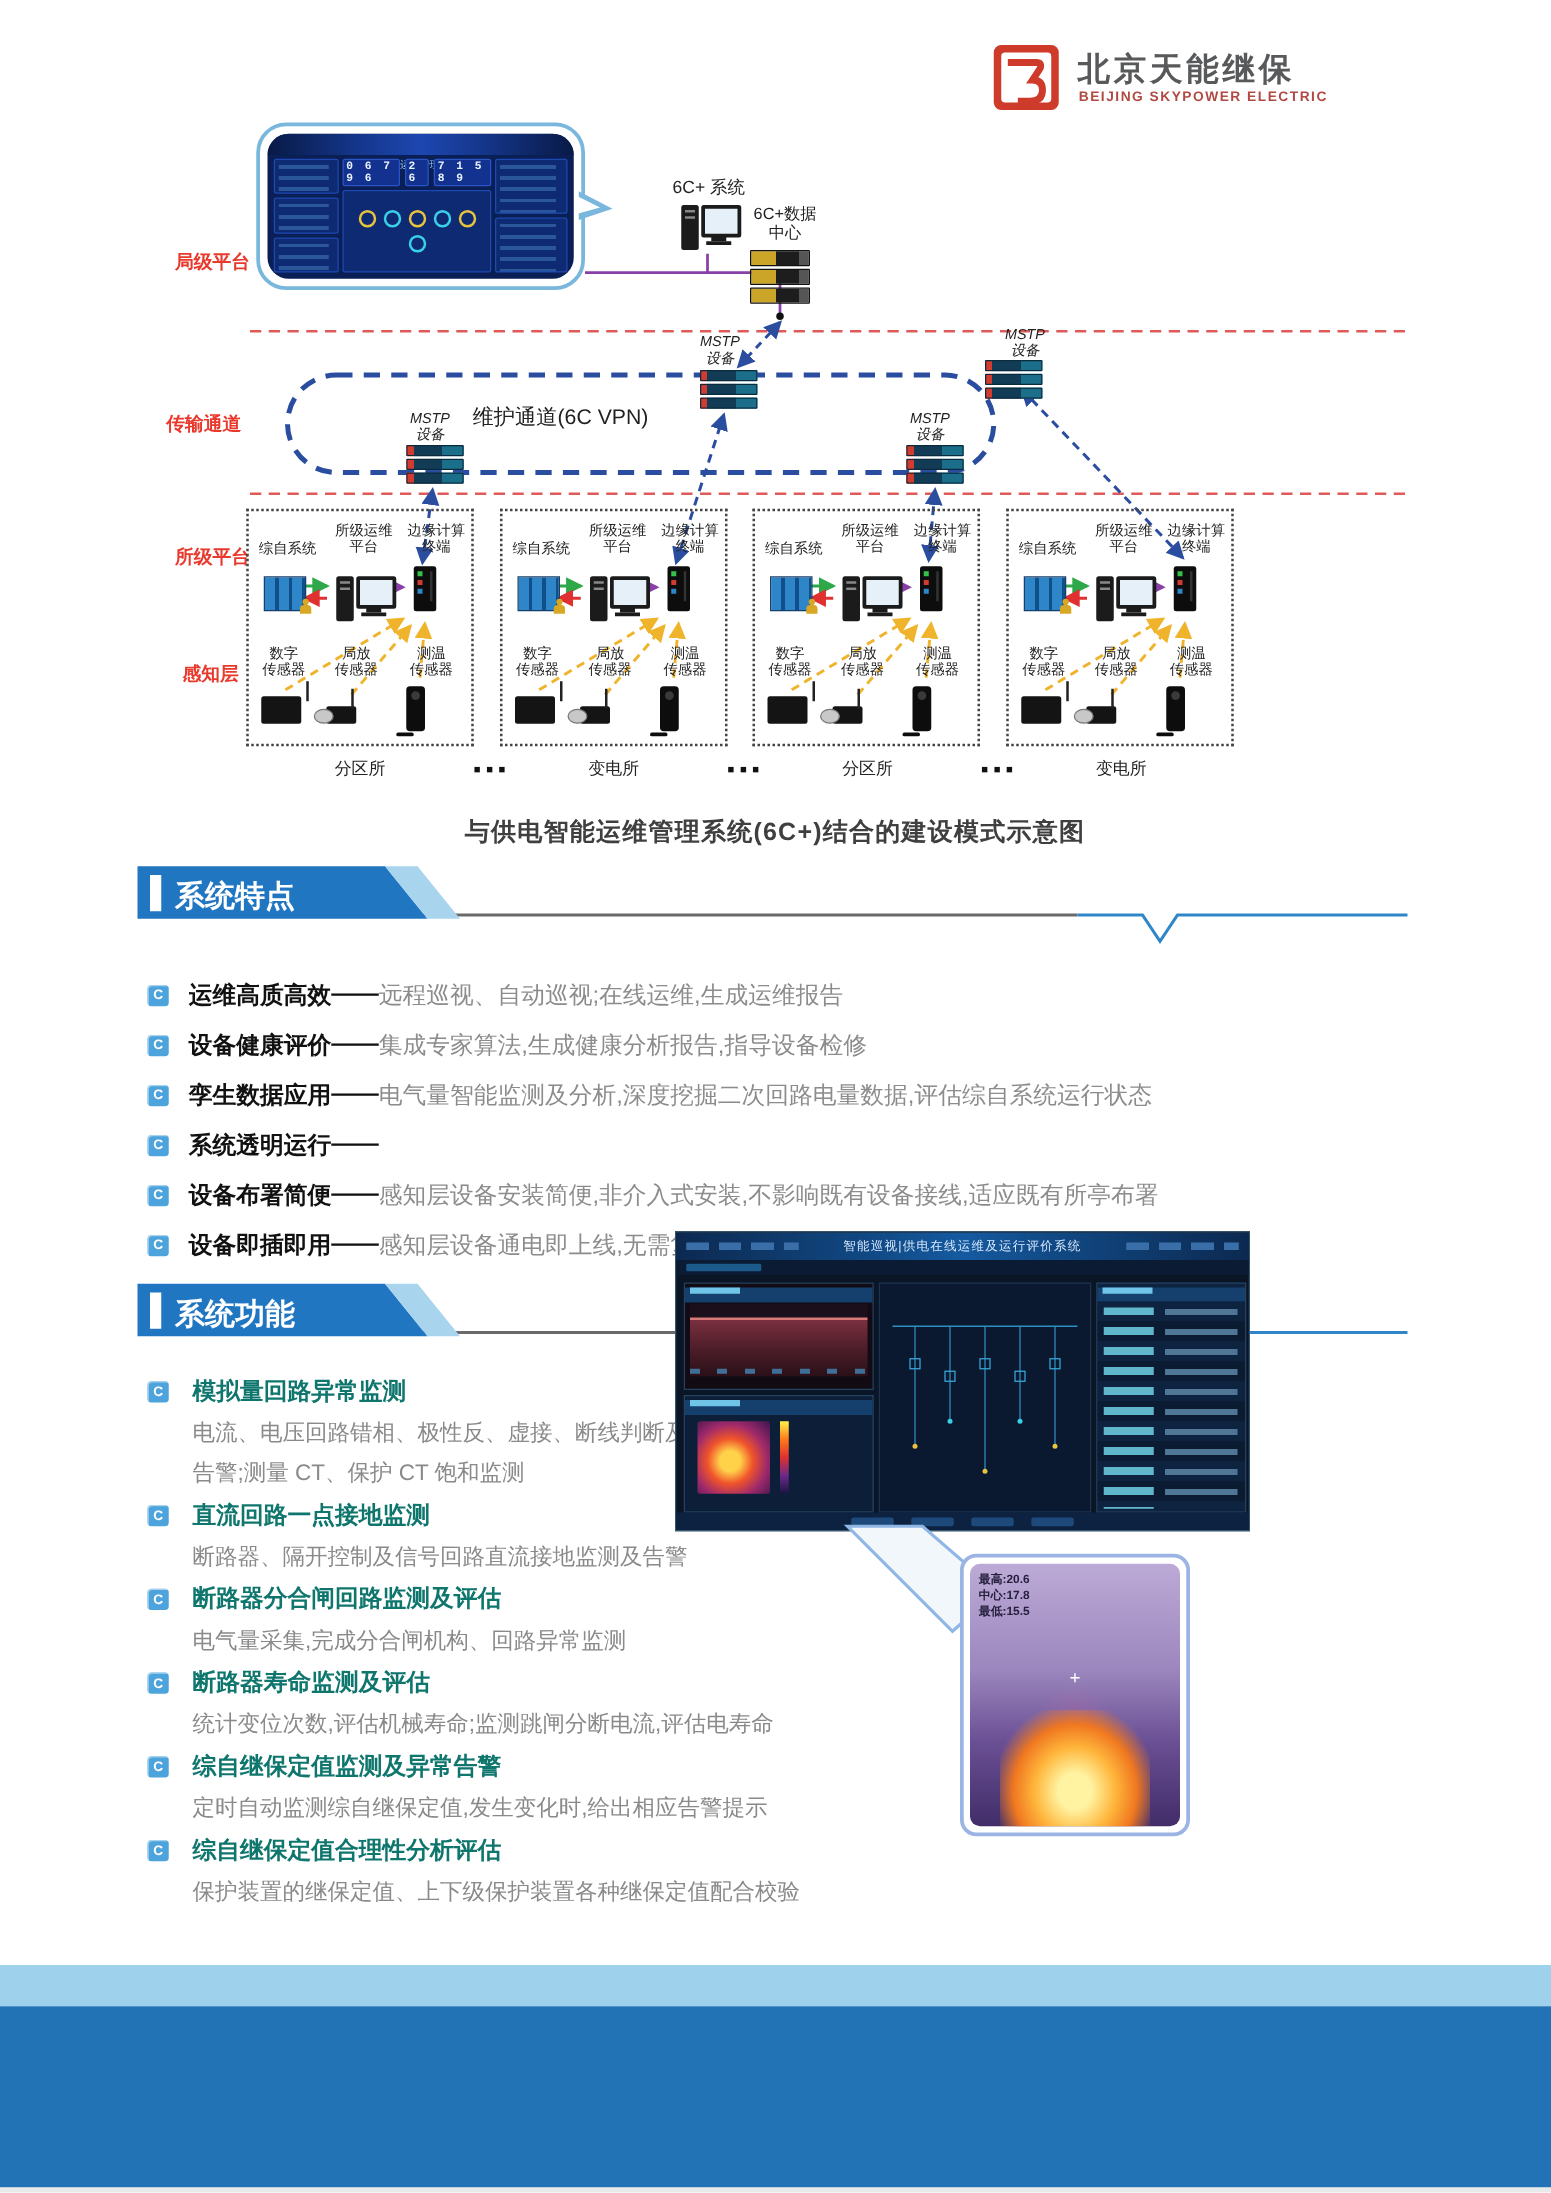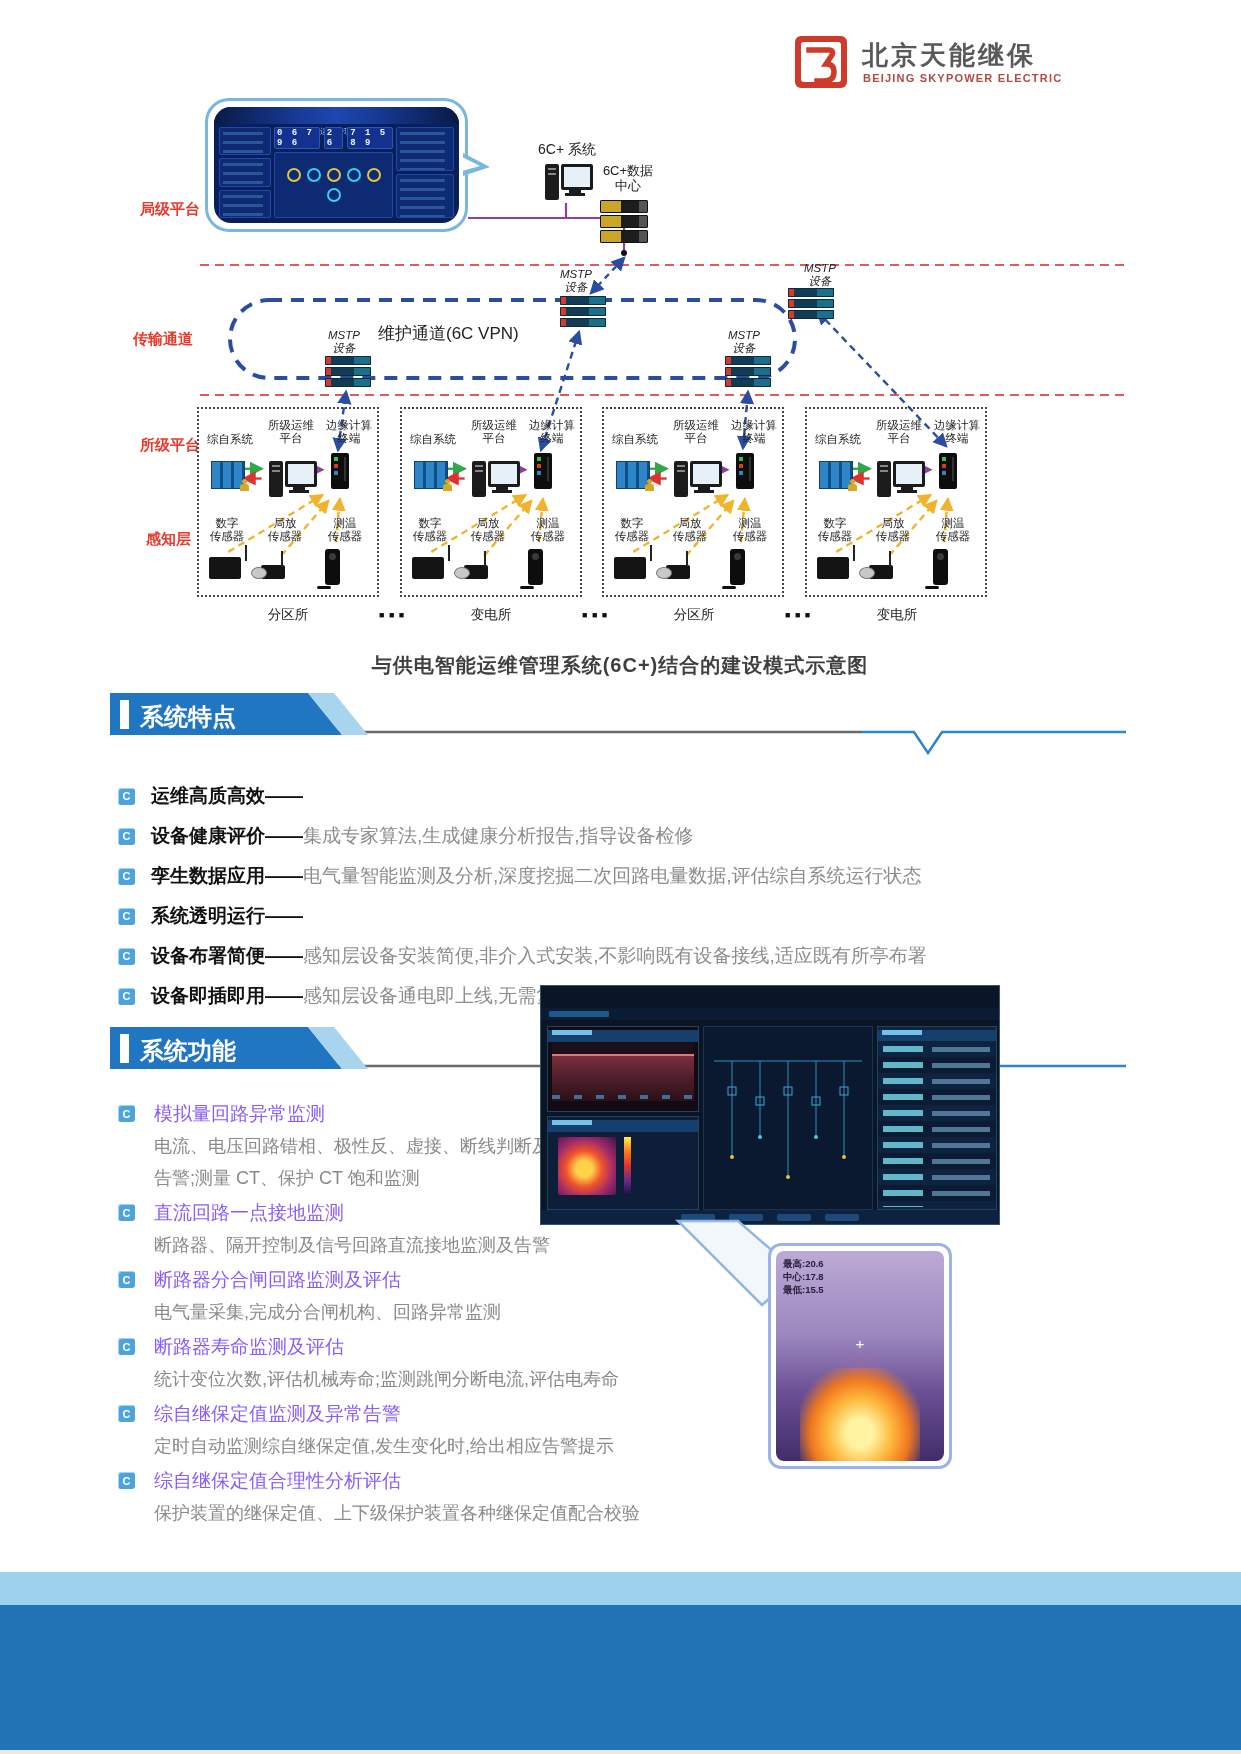--- a/index.html
+++ b/index.html
@@ -100,21 +100,21 @@
        display:flex;align-items:center;justify-content:center;margin-right:16px;flex:0 0 auto;
        box-shadow:inset 1px 1px 0 rgba(255,255,255,.5);}
   .feat-title{font-size:19px;font-weight:bold;color:#111;}
   .feat-sep{font-size:19px;font-weight:bold;color:#111;}
   .feat-desc{font-size:19px;color:#8c8c8c;}
 
   
   .fn-list{position:absolute;left:118px;top:1098px;width:680px;}
   .fn-item{position:relative;padding-left:36px;margin-bottom:3px;}
   .fn-item .blt{position:absolute;left:0;top:7px;margin:0;}
-  .fn-title{font-size:19px;font-weight:normal;color:#8b5cf6;line-height:32px;}
+  .fn-title{font-size:19px;font-weight:bold;color:#0f766e;line-height:32px;}
   .fn-desc{font-size:18px;color:#8a8a8a;line-height:32px;}
   .fn-item:nth-child(1) .fn-desc,.fn-item:nth-child(2) .fn-desc{max-width:412px;}
   .fn-item .fn-desc{max-width:648px;}
   .fn-item:nth-child(1) .fn-desc{max-width:412px;}
   .fn-item:nth-child(2) .fn-desc{max-width:412px;}
 
   
   .mon{position:absolute;left:540px;top:985px;width:460px;height:240px;background:#0a1526;
        border:1px solid #35566f;box-sizing:border-box;overflow:hidden;}
   .mon-top{position:absolute;left:0;top:0;right:0;height:22px;
@@ -559,20 +559,21 @@
     <rect x="18" y="9" width="9" height="29" fill="#ffffff"></rect>
     <text x="38" y="34" font-size="24" font-weight="bold" fill="#ffffff">系统特点</text>
   </svg>
 
   <div class="feat-list">
 
       <div class="feat-row">
         <span class="blt">C</span>
         <span class="feat-title">运维高质高效</span>
         <span class="feat-sep">——</span>
+        <span class="feat-desc">远程巡视、自动巡视;在线运维,生成运维报告</span>
       </div>
 
       <div class="feat-row">
         <span class="blt">C</span>
         <span class="feat-title">设备健康评价</span>
         <span class="feat-sep">——</span>
         <span class="feat-desc">集成专家算法,生成健康分析报告,指导设备检修</span>
       </div>
 
       <div class="feat-row">
@@ -645,20 +646,23 @@
       </div>
 
       <div class="fn-item">
         <span class="blt">C</span>
         <div class="fn-title">综自继保定值合理性分析评估</div>
         <div class="fn-desc">保护装置的继保定值、上下级保护装置各种继保定值配合校验</div>
       </div>
     </div>
 
   <div class="mon">
+    <div class="mon-top">
+      <span class="mon-title">智能巡视|供电在线运维及运行评价系统</span>
+    </div>
     <div class="mon-sub"></div>
     <div class="mon-p1">
       <div class="mon-pnl-head"></div>
       <div class="mon-chart"></div>
     </div>
     <div class="mon-p2">
       <div class="mon-pnl-head"></div>
       <div class="mini-thermal"></div>
       <div class="mini-cb"></div>
     </div>

